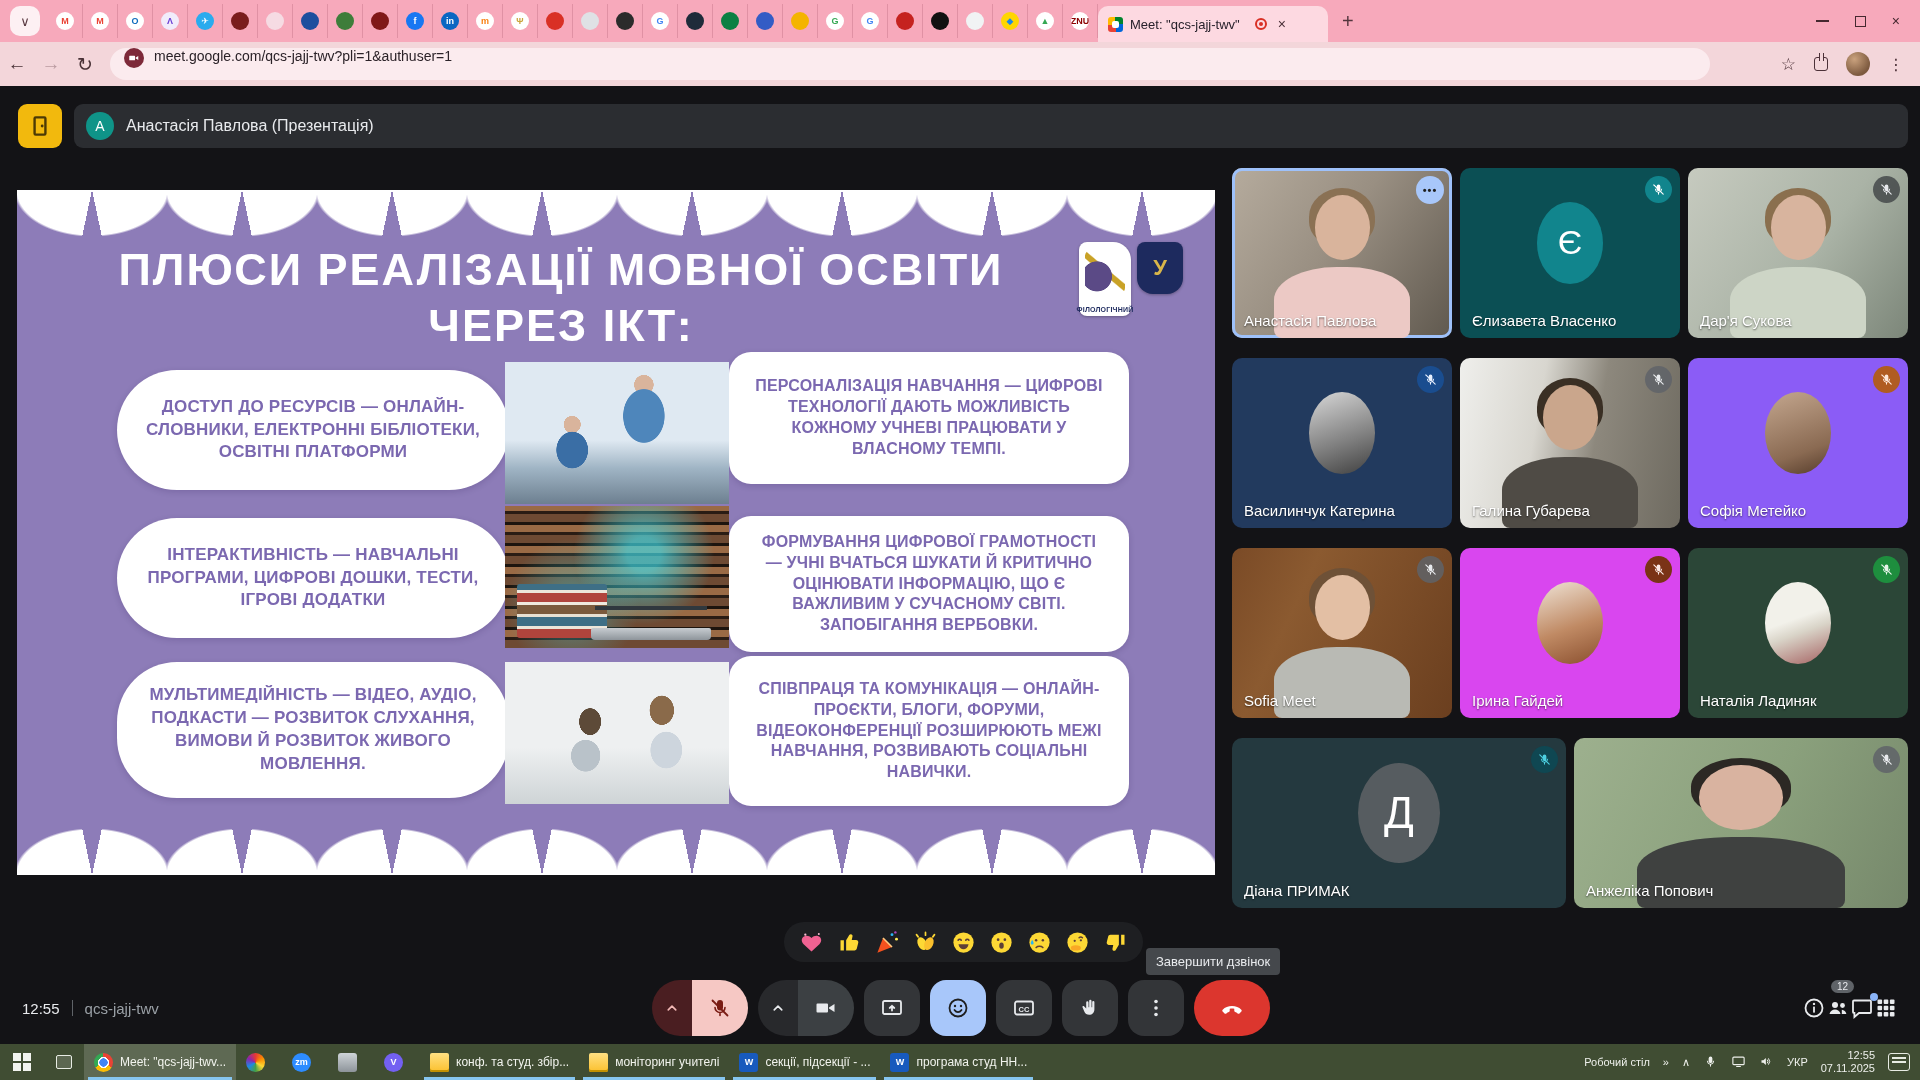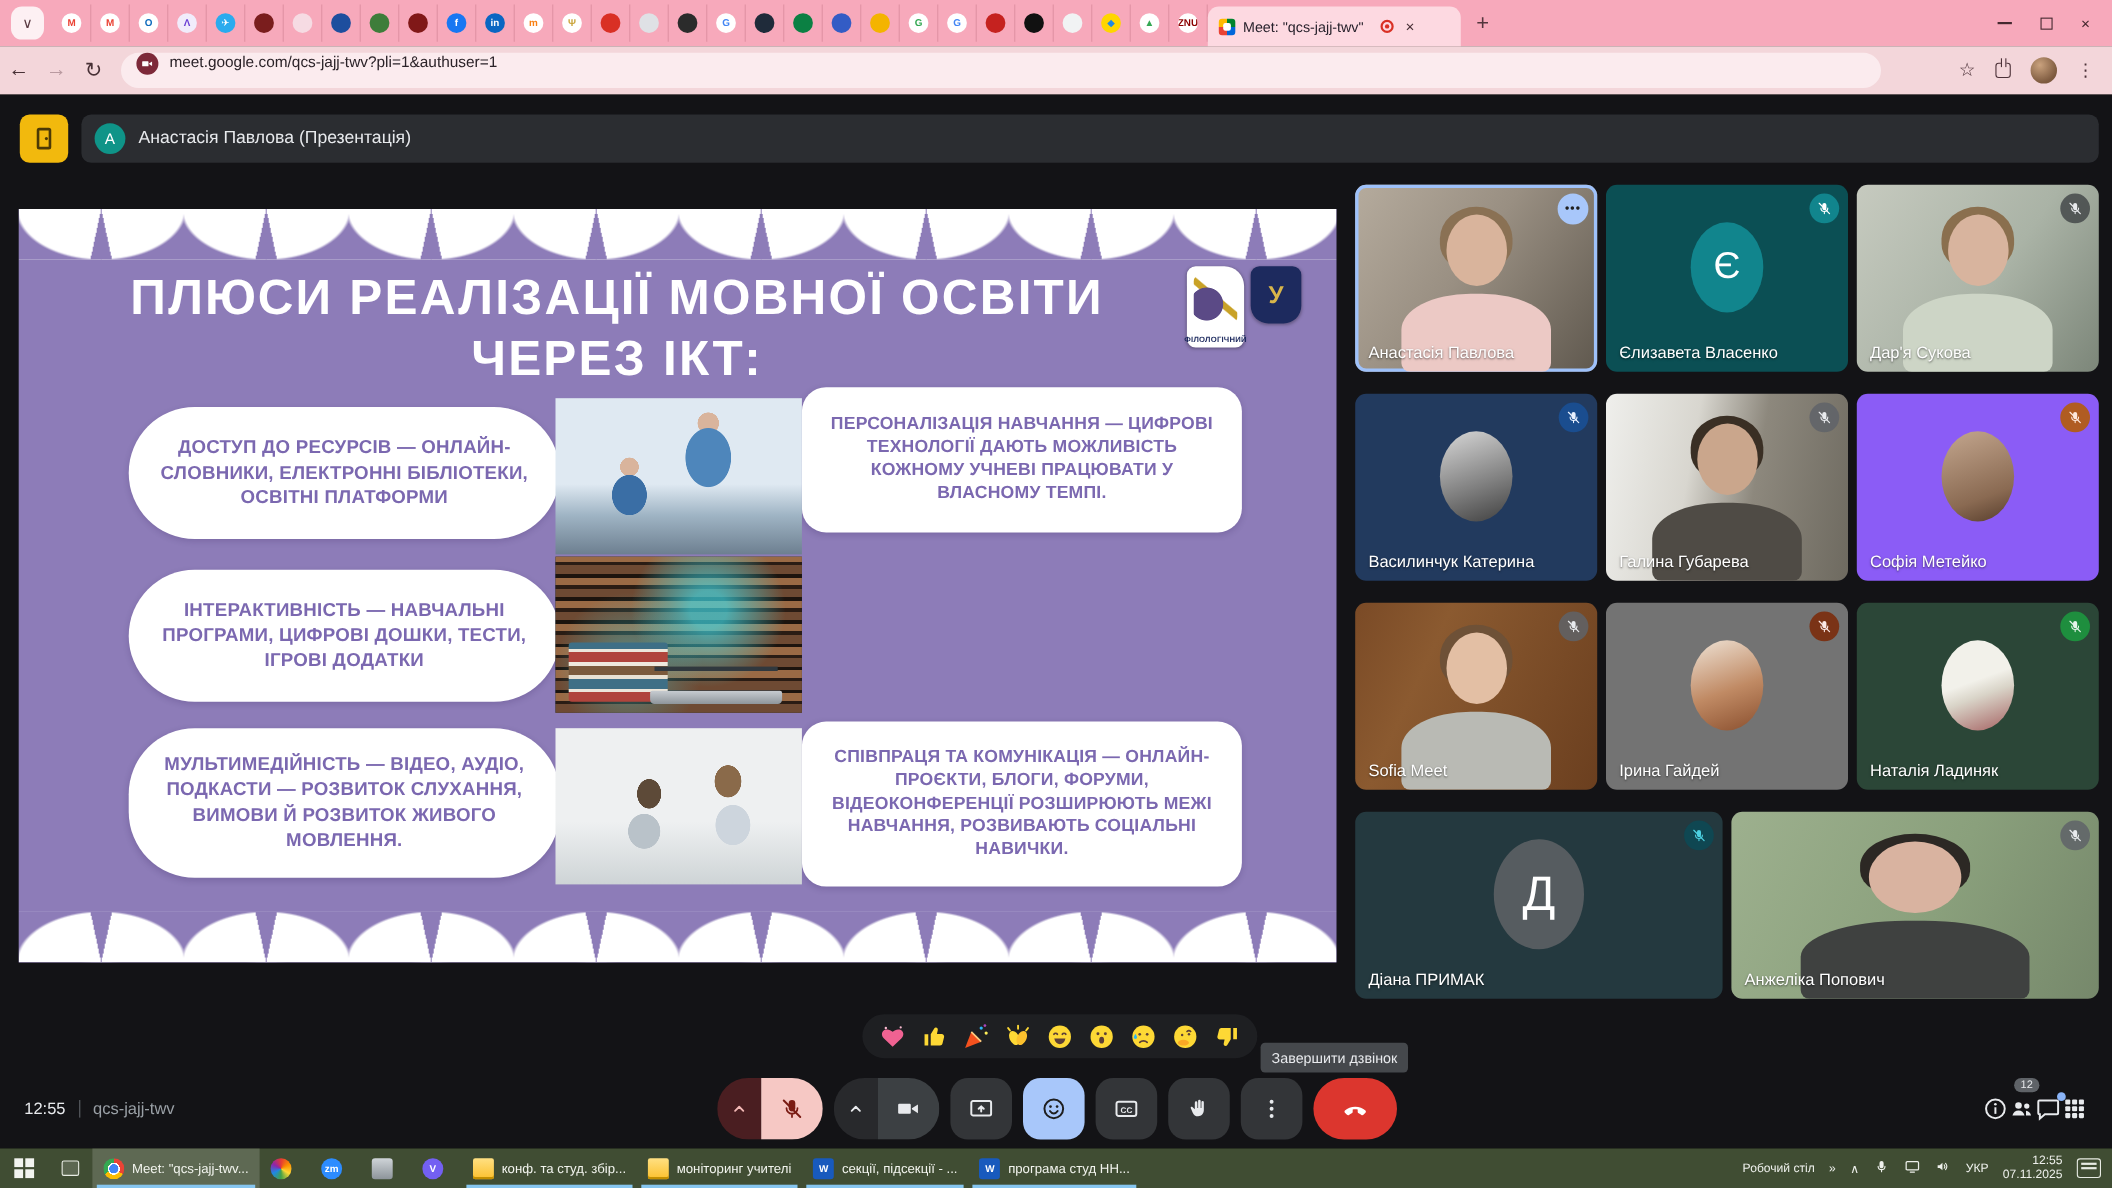--- a/index.html
+++ b/index.html
@@ -455,20 +455,23 @@
         </div>
       <div class="sbox l" id="lb2" style="color: rgb(123, 104, 176);">
           <span>ІНТЕРАКТИВНІСТЬ — НАВЧАЛЬНІ ПРОГРАМИ, ЦИФРОВІ ДОШКИ, ТЕСТИ, ІГРОВІ ДОДАТКИ</span>
         </div>
       <div class="sbox l" id="lb3" style="color: rgb(123, 104, 176);">
           <span>МУЛЬТИМЕДІЙНІСТЬ — ВІДЕО, АУДІО, ПОДКАСТИ — РОЗВИТОК СЛУХАННЯ, ВИМОВИ Й РОЗВИТОК ЖИВОГО МОВЛЕННЯ.</span>
         </div>
       <div class="sbox r" id="rb1" style="color: rgb(123, 104, 176);">
           <span>ПЕРСОНАЛІЗАЦІЯ НАВЧАННЯ — ЦИФРОВІ ТЕХНОЛОГІЇ ДАЮТЬ МОЖЛИВІСТЬ КОЖНОМУ УЧНЕВІ ПРАЦЮВАТИ У ВЛАСНОМУ ТЕМПІ.</span>
         </div>
+      <div class="sbox r" id="rb2" style="color: rgb(123, 104, 176);">
+          <span>ФОРМУВАННЯ ЦИФРОВОЇ ГРАМОТНОСТІ — УЧНІ ВЧАТЬСЯ ШУКАТИ Й КРИТИЧНО ОЦІНЮВАТИ ІНФОРМАЦІЮ, ЩО Є ВАЖЛИВИМ У СУЧАСНОМУ СВІТІ. ЗАПОБІГАННЯ ВЕРБОВКИ.</span>
+        </div>
       <div class="sbox r" id="rb3" style="color: rgb(123, 104, 176);">
           <span>СПІВПРАЦЯ ТА КОМУНІКАЦІЯ — ОНЛАЙН-ПРОЄКТИ, БЛОГИ, ФОРУМИ, ВІДЕОКОНФЕРЕНЦІЇ РОЗШИРЮЮТЬ МЕЖІ НАВЧАННЯ, РОЗВИВАЮТЬ СОЦІАЛЬНІ НАВИЧКИ.</span>
         </div>
 
       <div class="simg" id="img1"></div>
       <div class="simg" id="img2"></div>
       <div class="simg" id="img3"></div>
 
       <div class="petals bottom"></div>
     </div>
@@ -563,21 +566,21 @@
         </div>
 
         <div class="mic-badge" style="background: rgba(95, 99, 104, 0.85); color: rgb(232, 234, 237);">
             <svg viewBox="0 0 24 24">
               <use href="#i-micoff"></use>
             </svg>
           </div>
 
         <div class="tile-name">Sofia Meet</div>
       </div>
-        <div class="tile" data-avatar="photo" style="background: #737373;">
+        <div class="tile" data-avatar="photo" style="background: #d946ef;">
 
         <div class="circle-avatar" style="background: linear-gradient(160deg, rgb(239, 227, 214), rgb(192, 138, 100) 55%, rgb(138, 79, 46));">
             <span></span>
           </div>
         <div class="mic-badge" style="background: rgb(122, 51, 22); color: rgb(251, 233, 231);">
             <svg viewBox="0 0 24 24">
               <use href="#i-micoff"></use>
             </svg>
           </div>
 

